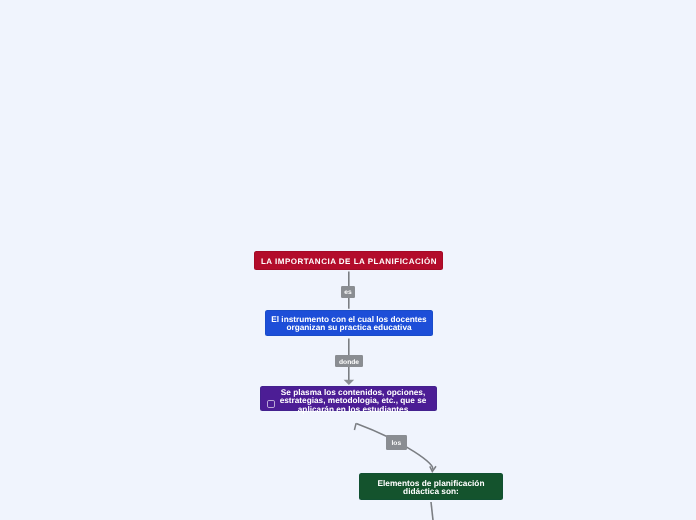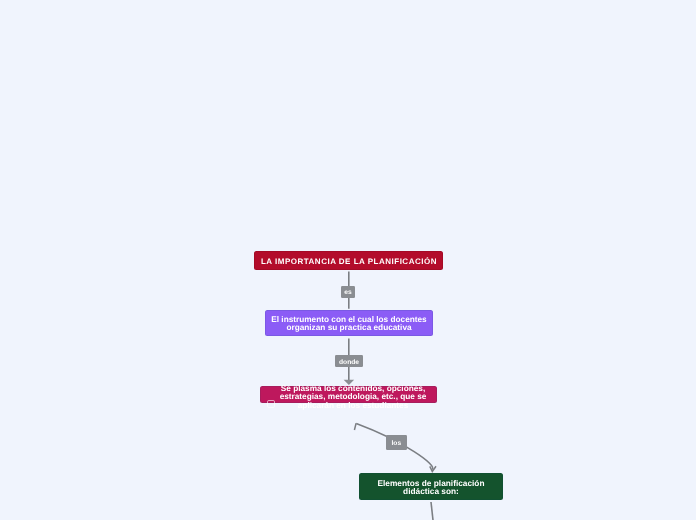--- a/index.html
+++ b/index.html
@@ -12,24 +12,24 @@
 
   
   .node{position:absolute;will-change:transform;box-sizing:border-box;
         display:flex;align-items:center;justify-content:center;
         text-align:center;color:#ffffff;font-weight:bold;border-radius:2.5px;}
   .node .txt{display:block;width:100%;}
   #n-title{left:254px;top:251.2px;width:189px;height:19.4px;
            padding-top:1px;padding-left:0.9px;background:#b30c2b;
            box-shadow:inset 0 0 0 0.7px rgba(70,0,12,.18);
            font-size:8px;letter-spacing:.5px;line-height:9px;}
-  #n-b1{left:264.5px;top:310px;width:168px;height:25.8px;background:#8b5cf6;
+  #n-b1{left:264.5px;top:310px;width:168px;height:25.8px;background:#1d4ed8;
         box-shadow:inset 0 0 0 0.7px rgba(0,70,95,.16);
         font-size:8.25px;line-height:8.1px;padding-top:1.5px;}
-  #n-b2{left:259.8px;top:386.1px;width:177px;height:17px;background:#be185d;
+  #n-b2{left:259.8px;top:386.1px;width:177px;height:25px;background:#4c1d95;
         box-shadow:inset 0 0 0 0.7px rgba(0,70,95,.16);
         font-size:8.25px;line-height:8.1px;padding-top:6px;}
   #n-b3{left:359px;top:473px;width:144px;height:26.5px;background:#14532d;
         box-shadow:inset 0 0 0 0.7px rgba(0,70,95,.16);white-space:pre;
         font-size:8.3px;line-height:8.1px;padding-top:.8px;}
   #n-b2 .txt{padding-left:9px;}
 
   
   .chkbox{position:absolute;left:266.8px;top:399.6px;width:8px;height:8.6px;
           box-sizing:border-box;border:1.15px solid rgba(255,255,255,.62);

